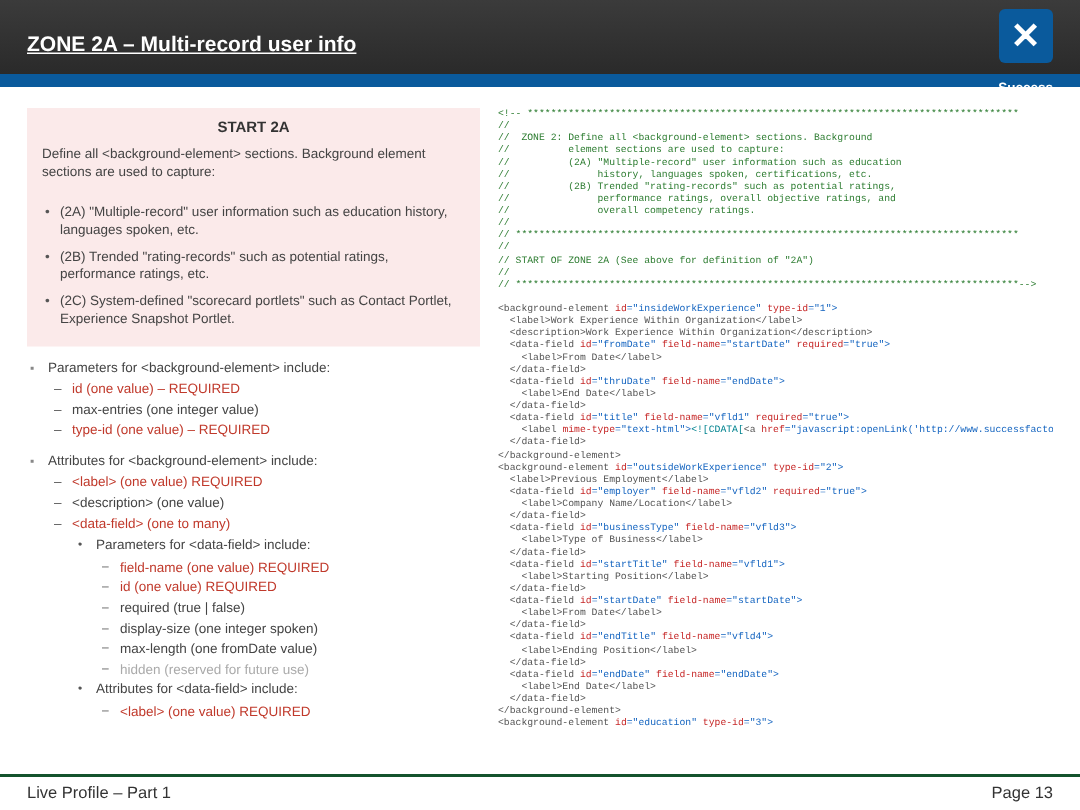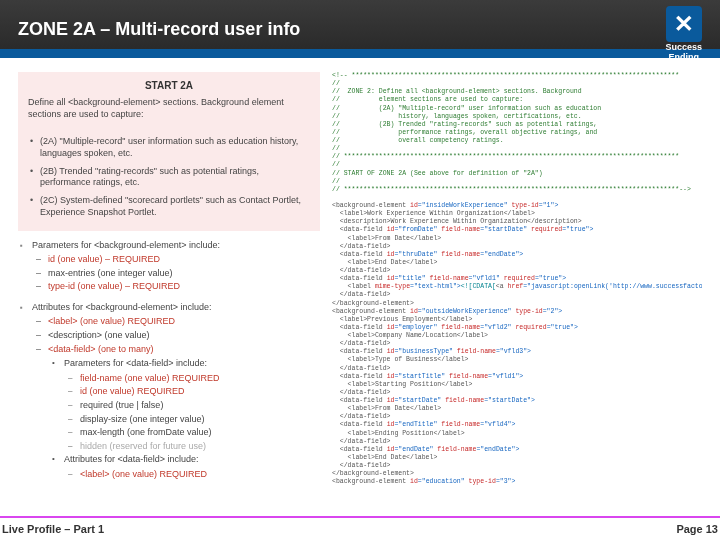--- a/index.html
+++ b/index.html
@@ -1,21 +1,21 @@
 <!DOCTYPE html>
 <html><head>
 <meta charset="utf-8">
 <style>
   * { margin: 0; padding: 0; box-sizing: border-box; }
   body { font-family: Arial, sans-serif; width: 720px; height: 540px; background: #fff; position: relative; overflow: hidden; }
   .header { height: 58px; background: linear-gradient(to bottom, #3b3b3b 0%, #2a2a2a 85%, #0a5a9c 85%, #0a5a9c 100%); display: flex; align-items: center; padding: 0 18px; position: relative; }
-  .header h1 { color: #fff; font-size: 18px; font-weight: bold; }
+  .header h1 { color: #fff; font-size: 14px; font-weight: bold; text-decoration: underline; }
   .logo { position: absolute; right: 18px; top: 6px; display: flex; flex-direction: column; align-items: center; }
   .logo-icon { width: 36px; height: 36px; background: #0a5a9c; border-radius: 4px; display: flex; align-items: center; justify-content: center; color: #fff; font-size: 24px; font-weight: bold; }
-  .logo-text { color: #fff; font-size: 9px; font-weight: bold; line-height: 1; margin-top: 1px; }
+  .logo-text { color: #fff; font-size: 9px; font-weight: bold; line-height: 1; margin-top: 12px; }
   .content { display: flex; padding: 14px 18px 0 18px; height: 452px; }
   .left { width: 302px; font-size: 9px; color: #444; }
   .callout { background: #fbeaea; padding: 8px 10px 6px 10px; margin-bottom: 8px; }
   .callout-title { text-align: center; font-weight: bold; font-size: 10px; margin-bottom: 6px; color: #333; }
   .callout-intro { font-size: 9px; margin-bottom: 16px; line-height: 1.3; }
   .callout ul { list-style: none; }
   .callout li { position: relative; padding-left: 12px; margin-bottom: 6px; line-height: 1.3; }
   .callout li::before { content: "•"; position: absolute; left: 2px; color: #555; }
   .params { font-size: 9px; }
   .params > ul { list-style: none; }
@@ -26,21 +26,21 @@
   .params ul ul > li::before { content: "–"; position: absolute; left: 4px; color: #555; }
   .params ul ul ul > li::before { content: "•"; left: 4px; font-size: 8px; }
   .params ul ul ul ul > li::before { content: "–"; }
   .red { color: #c0392b; }
   .gray { color: #aaa; }
   .right { flex: 1; margin-left: 12px; font-family: "Courier New", monospace; font-size: 6.5px; color: #555; line-height: 1.25; overflow: hidden; white-space: pre; }
   .right .green { color: #2e7d32; }
   .right .blue { color: #1565c0; }
   .right .red2 { color: #c62828; }
   .right .teal { color: #00838f; }
-  .footer { position: absolute; bottom: 0; left: 0; right: 0; height: 24px; border-top: 2px solid #d946ef; display: flex; align-items: center; justify-content: space-between; padding: 0 2px; font-size: 11px; font-weight: bold; color: #333; }
+  .footer { position: absolute; bottom: 0; left: 0; right: 0; height: 24px; border-top: 2px solid #14532d; display: flex; align-items: center; justify-content: space-between; padding: 0 18px; font-size: 11px; font-weight: normal; color: #333; }
 </style>
 </head>
 <body>
 
 <div class="header">
   <h1>ZONE 2A – Multi-record user info</h1>
   <div class="logo">
     <div class="logo-icon">✕</div>
     <div class="logo-text">Success</div>
     <div class="logo-text">Ending</div>
@@ -75,21 +75,21 @@
             <li><span class="red">&lt;label&gt; (one value) REQUIRED</span></li>
             <li><span>&lt;description&gt; (one value)</span></li>
             <li><span class="red">&lt;data-field&gt; (one to many)</span>
               <ul>
                 <li>
                   <span>Parameters for &lt;data-field&gt; include:</span>
                   <ul>
                     <li><span class="red">field-name (one value) REQUIRED</span></li>
                     <li><span class="red">id (one value) REQUIRED</span></li>
                     <li><span>required (true | false)</span></li>
-                    <li><span>display-size (one integer value)</span></li>
+                    <li><span>display-size (one integer spoken)</span></li>
                     <li><span>max-length (one fromDate value)</span></li>
                     <li><span class="gray">hidden (reserved for future use)</span></li>
                   </ul>
                 </li>
                 <li>
                   <span>Attributes for &lt;data-field&gt; include:</span>
                   <ul>
                     <li><span class="red">&lt;label&gt; (one value) REQUIRED</span></li>
                   </ul>
                 </li>

